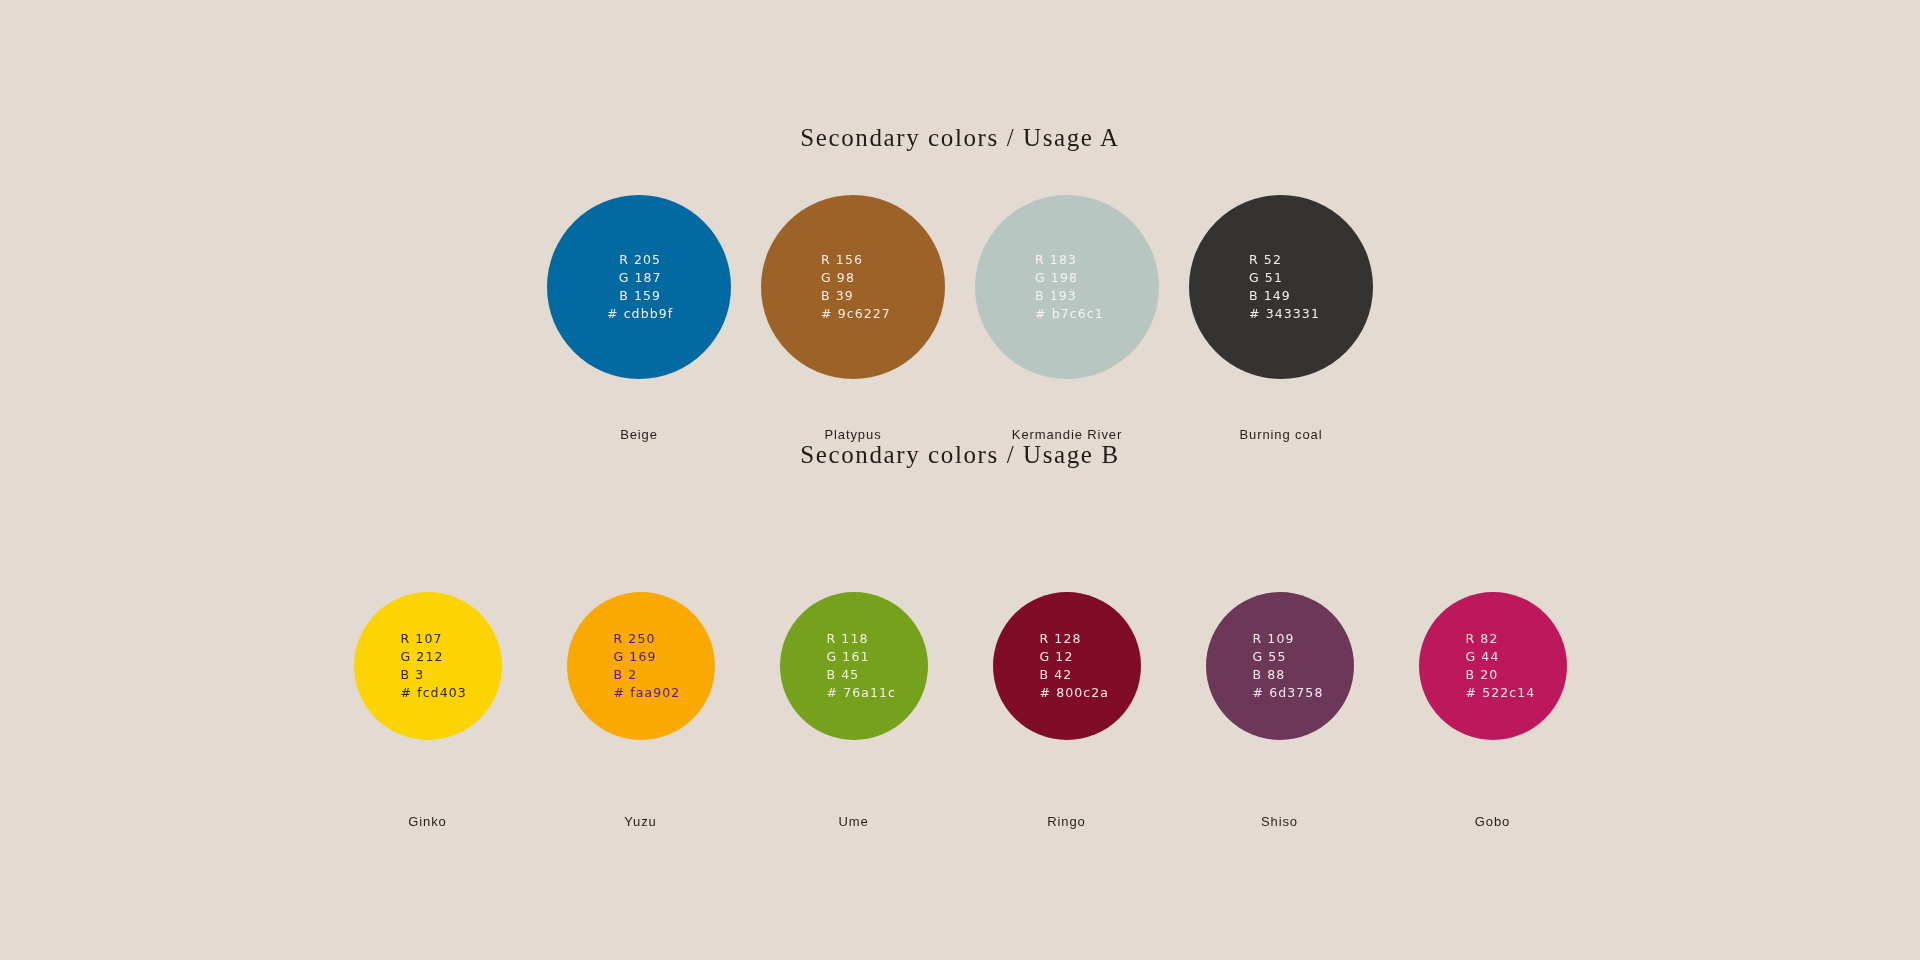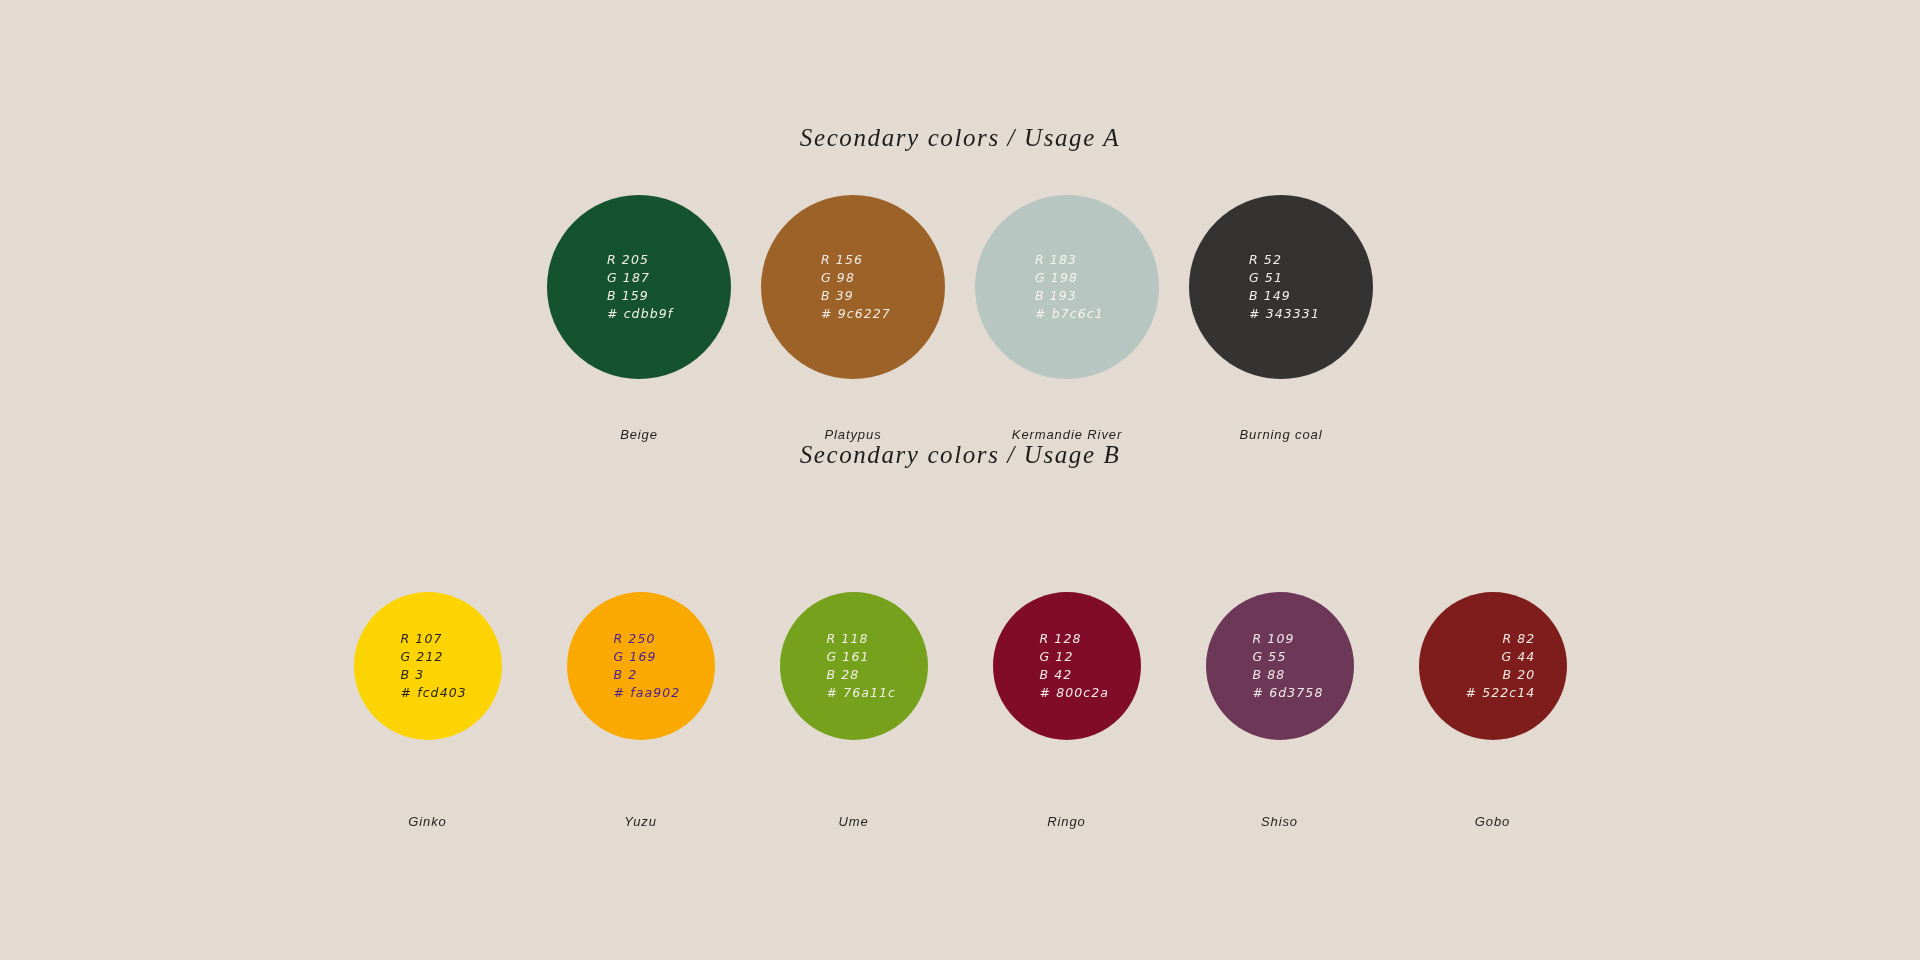--- a/index.html
+++ b/index.html
@@ -11,21 +11,20 @@
     height: 960px;
     background: #e3dbd2;
     font-family: "Liberation Sans", sans-serif;
     overflow: hidden;
   }
 
   .board {
     position: relative;
     width: 1920px;
     height: 960px;
-    font-style: italic;
   }
 
   
   .section-title {
     position: absolute;
     left: 0;
     width: 1920px;
     text-align: center;
     font-family: "Liberation Serif", "DejaVu Serif", serif;
     font-size: 25px;
@@ -92,21 +91,21 @@
 </style>
 </head>
 <body>
 
 <div class="board">
 
   <div class="section-title" id="title-a">Secondary colors / Usage A</div>
 
   <div class="row" id="row-a">
       <div class="swatch">
-        <div class="disc" style="background: #14532d;">
+        <div class="disc" style="background: #0369a1; text-align: center;">
           <div class="values" style="color: rgb(244, 239, 232);">
             <span class="line">R 205</span>
             <span class="line">G 187</span>
             <span class="line">B 159</span>
             <span class="line"># cdbb9f</span>
           </div>
         </div>
         <div class="swatch-name">Beige</div>
       </div>
       <div class="swatch">
@@ -167,21 +166,21 @@
             <span class="line"># faa902</span>
           </div>
         </div>
         <div class="swatch-name">Yuzu</div>
       </div>
       <div class="swatch">
         <div class="disc" style="background: rgb(118, 161, 28);">
           <div class="values" style="color: rgb(244, 239, 230);">
             <span class="line">R 118</span>
             <span class="line">G 161</span>
-            <span class="line">B 28</span>
+            <span class="line">B 45</span>
             <span class="line"># 76a11c</span>
           </div>
         </div>
         <div class="swatch-name">Ume</div>
       </div>
       <div class="swatch">
         <div class="disc" style="background: rgb(128, 12, 42);">
           <div class="values" style="color: rgb(243, 236, 230);">
             <span class="line">R 128</span>
             <span class="line">G 12</span>
@@ -196,21 +195,21 @@
           <div class="values" style="color: rgb(243, 235, 233);">
             <span class="line">R 109</span>
             <span class="line">G 55</span>
             <span class="line">B 88</span>
             <span class="line"># 6d3758</span>
           </div>
         </div>
         <div class="swatch-name">Shiso</div>
       </div>
       <div class="swatch">
-        <div class="disc" style="background: #7f1d1d; text-align: right;">
+        <div class="disc" style="background: #be185d;">
           <div class="values" style="color: rgb(242, 233, 224);">
             <span class="line">R 82</span>
             <span class="line">G 44</span>
             <span class="line">B 20</span>
             <span class="line"># 522c14</span>
           </div>
         </div>
         <div class="swatch-name">Gobo</div>
       </div>
     </div>

